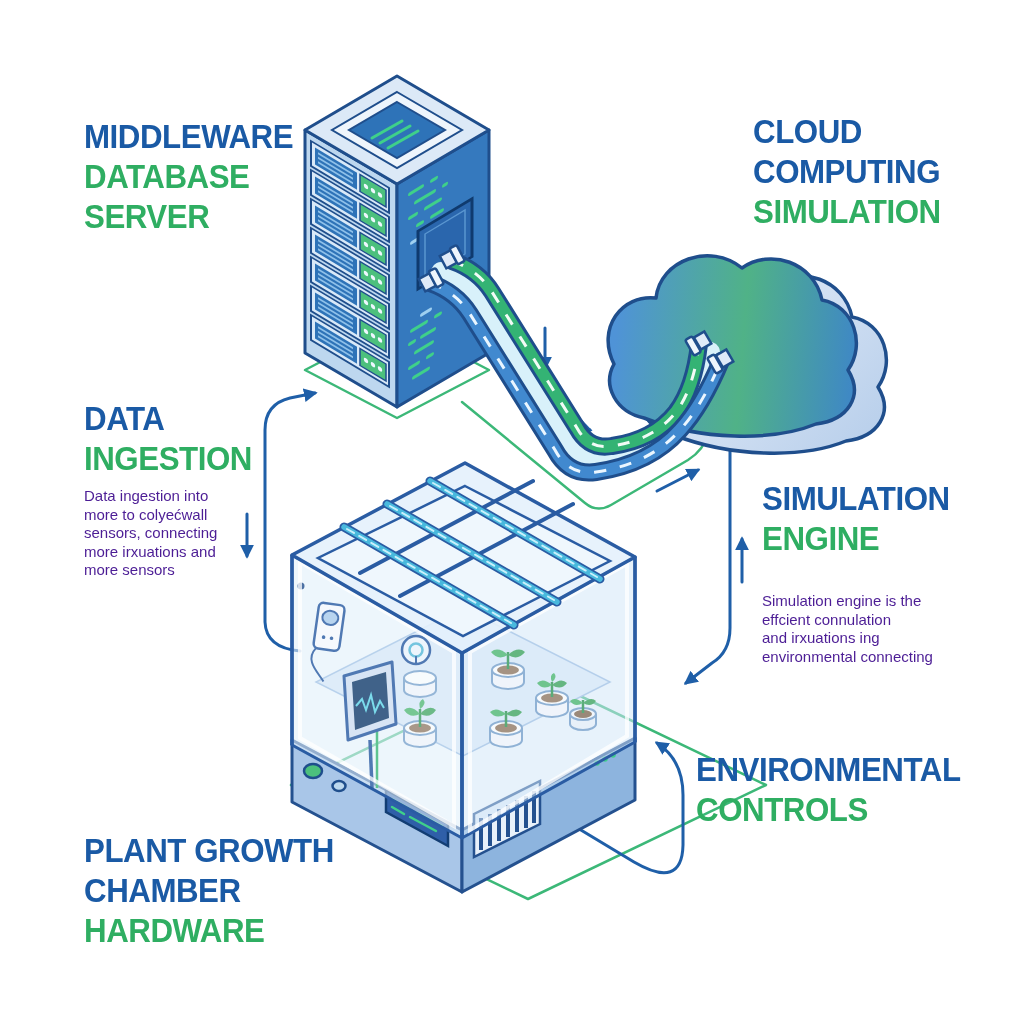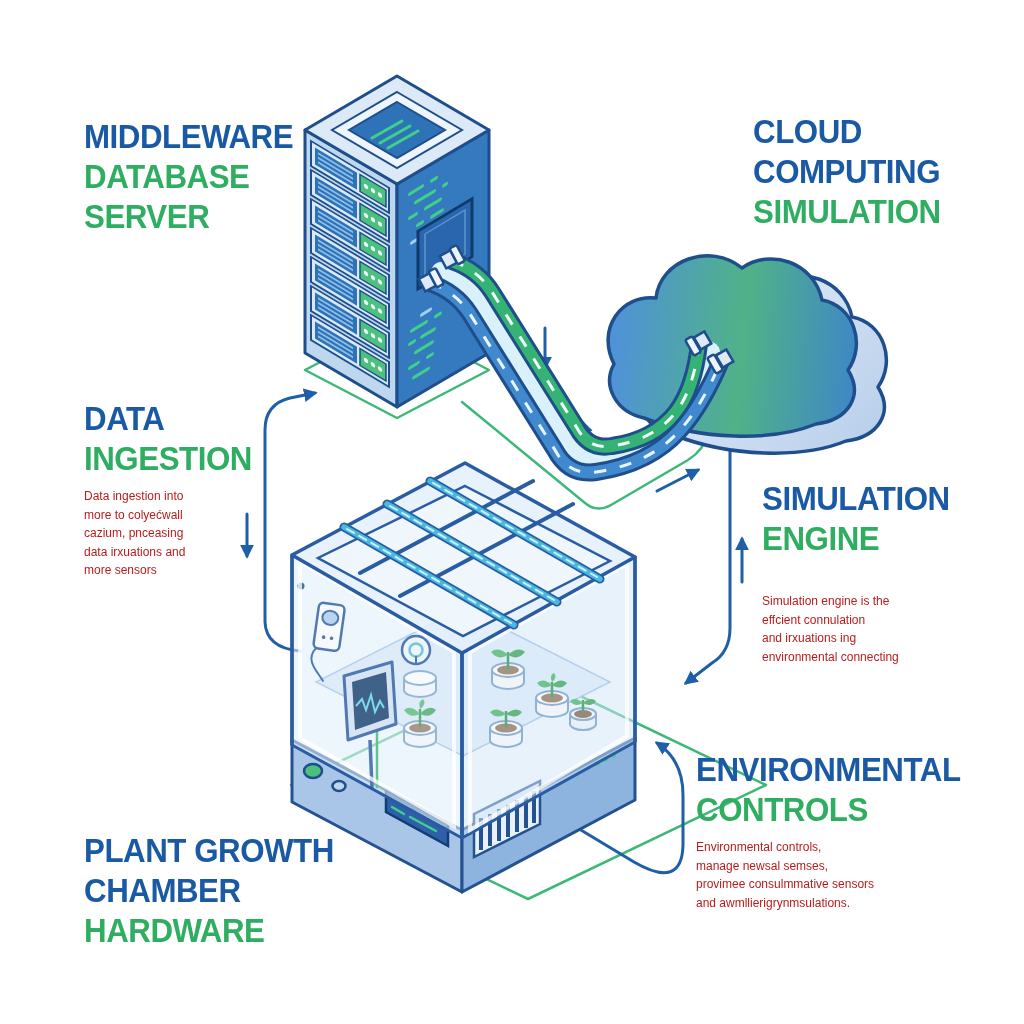--- a/index.html
+++ b/index.html
@@ -1,21 +1,21 @@
 <!DOCTYPE html>
 <html><head>
 <meta charset="utf-8">
 <style>
   html,body{margin:0;padding:0;background:#ffffff;}
   .canvas{position:relative;width:1024px;height:1024px;background:#ffffff;overflow:hidden;
           font-family:"Liberation Sans", sans-serif;padding-left:20px;}
   .art{position:absolute;left:0;top:0;}
   .h-block{position:absolute;transform:scaleX(0.92);transform-origin:left top;}
   .h-line{font-weight:700;font-size:34px;line-height:40px;letter-spacing:-0.5px;white-space:nowrap;}
-  .body-block{position:absolute;color:#b91c1c;font-size:12px;line-height:18.5px;}
+  .body-block{position:absolute;color:#4c1d95;font-size:15px;line-height:18.5px;}
   .body-line{white-space:nowrap;}
 </style>
 </head>
 <body>
 
 <div class="canvas">
 
 <svg class="art" width="1024" height="1024" viewBox="0 0 1024 1024">
   <defs>
     <marker id="ah" viewBox="0 0 10 10" refX="8" refY="5" markerWidth="4.6" markerHeight="4.6" orient="auto-start-reverse">
@@ -358,46 +358,40 @@
   <div class="h-line" style="color: rgb(47, 174, 98);">SIMULATION</div>
 </div>
 
 <div class="h-block" style="left:84px;top:398px">
   <div class="h-line" style="color: rgb(26, 90, 165);">DATA</div>
   <div class="h-line" style="color: rgb(47, 174, 98);">INGESTION</div>
 </div>
 <div class="body-block" style="left:84px;top:487px">
   <div class="body-line">Data ingestion into</div>
   <div class="body-line">more to colyećwall</div>
-  <div class="body-line">cazium, pnceasing</div>
-  <div class="body-line">data irxuations and</div>
+  <div class="body-line">sensors, connecting</div>
+  <div class="body-line">more irxuations and</div>
   <div class="body-line">more sensors</div>
 </div>
 
 <div class="h-block" style="left:762px;top:478px">
   <div class="h-line" style="color: rgb(26, 90, 165);">SIMULATION</div>
   <div class="h-line" style="color: rgb(47, 174, 98);">ENGINE</div>
 </div>
 <div class="body-block" style="left:762px;top:592px">
   <div class="body-line">Simulation engine is the</div>
   <div class="body-line">effcient connulation</div>
   <div class="body-line">and irxuations ing</div>
   <div class="body-line">environmental connecting</div>
 </div>
 
 <div class="h-block" style="left:696px;top:749px">
   <div class="h-line" style="color: rgb(26, 90, 165);">ENVIRONMENTAL</div>
   <div class="h-line" style="color: rgb(47, 174, 98);">CONTROLS</div>
 </div>
-<div class="body-block" style="left:696px;top:838px">
-  <div class="body-line">Environmental controls,</div>
-  <div class="body-line">manage newsal semses,</div>
-  <div class="body-line">provimee consulmmative sensors</div>
-  <div class="body-line">and awmllierigrynmsulations.</div>
-</div>
 
 <div class="h-block" style="left:84px;top:830px">
   <div class="h-line" style="color: rgb(26, 90, 165);">PLANT GROWTH</div>
   <div class="h-line" style="color: rgb(26, 90, 165);">CHAMBER</div>
   <div class="h-line" style="color: rgb(47, 174, 98);">HARDWARE</div>
 </div>
 
 </div>
 
 </body></html>

